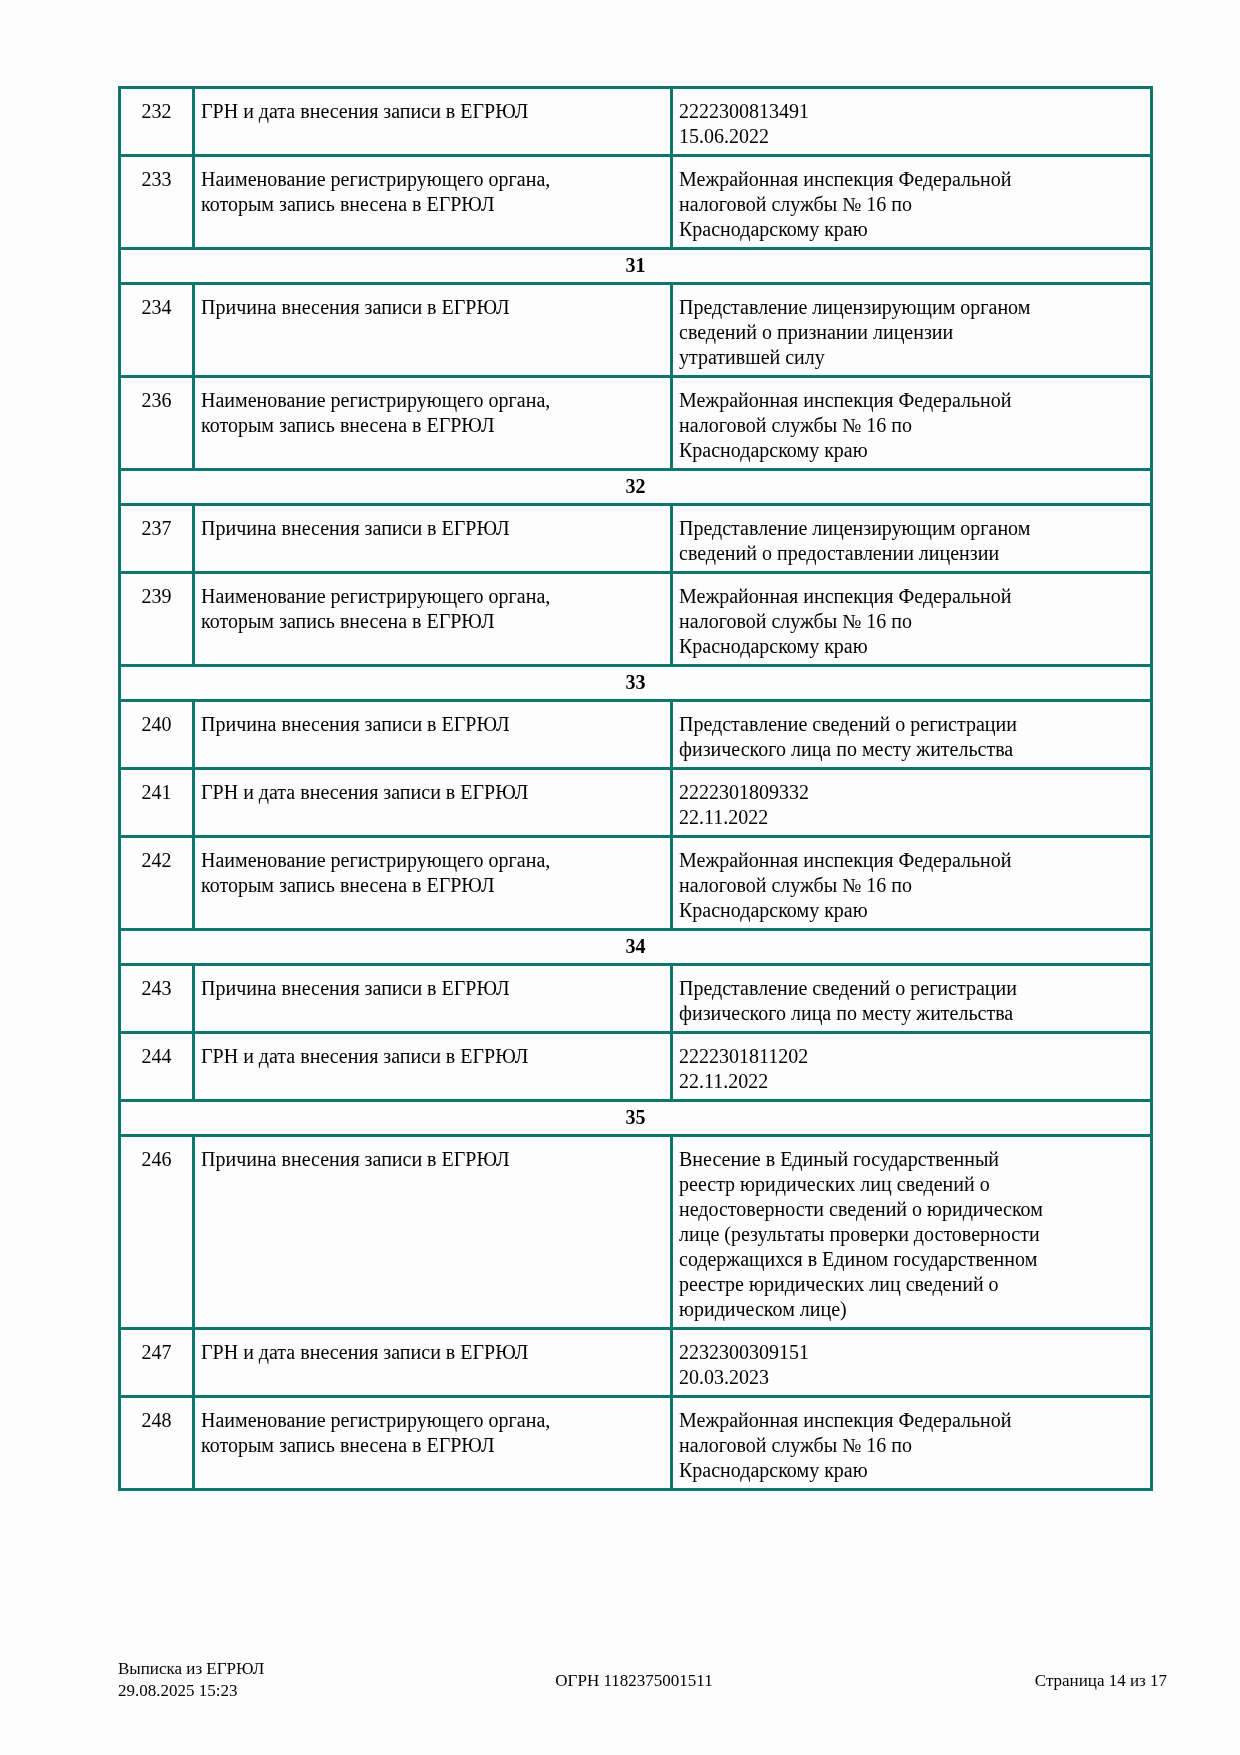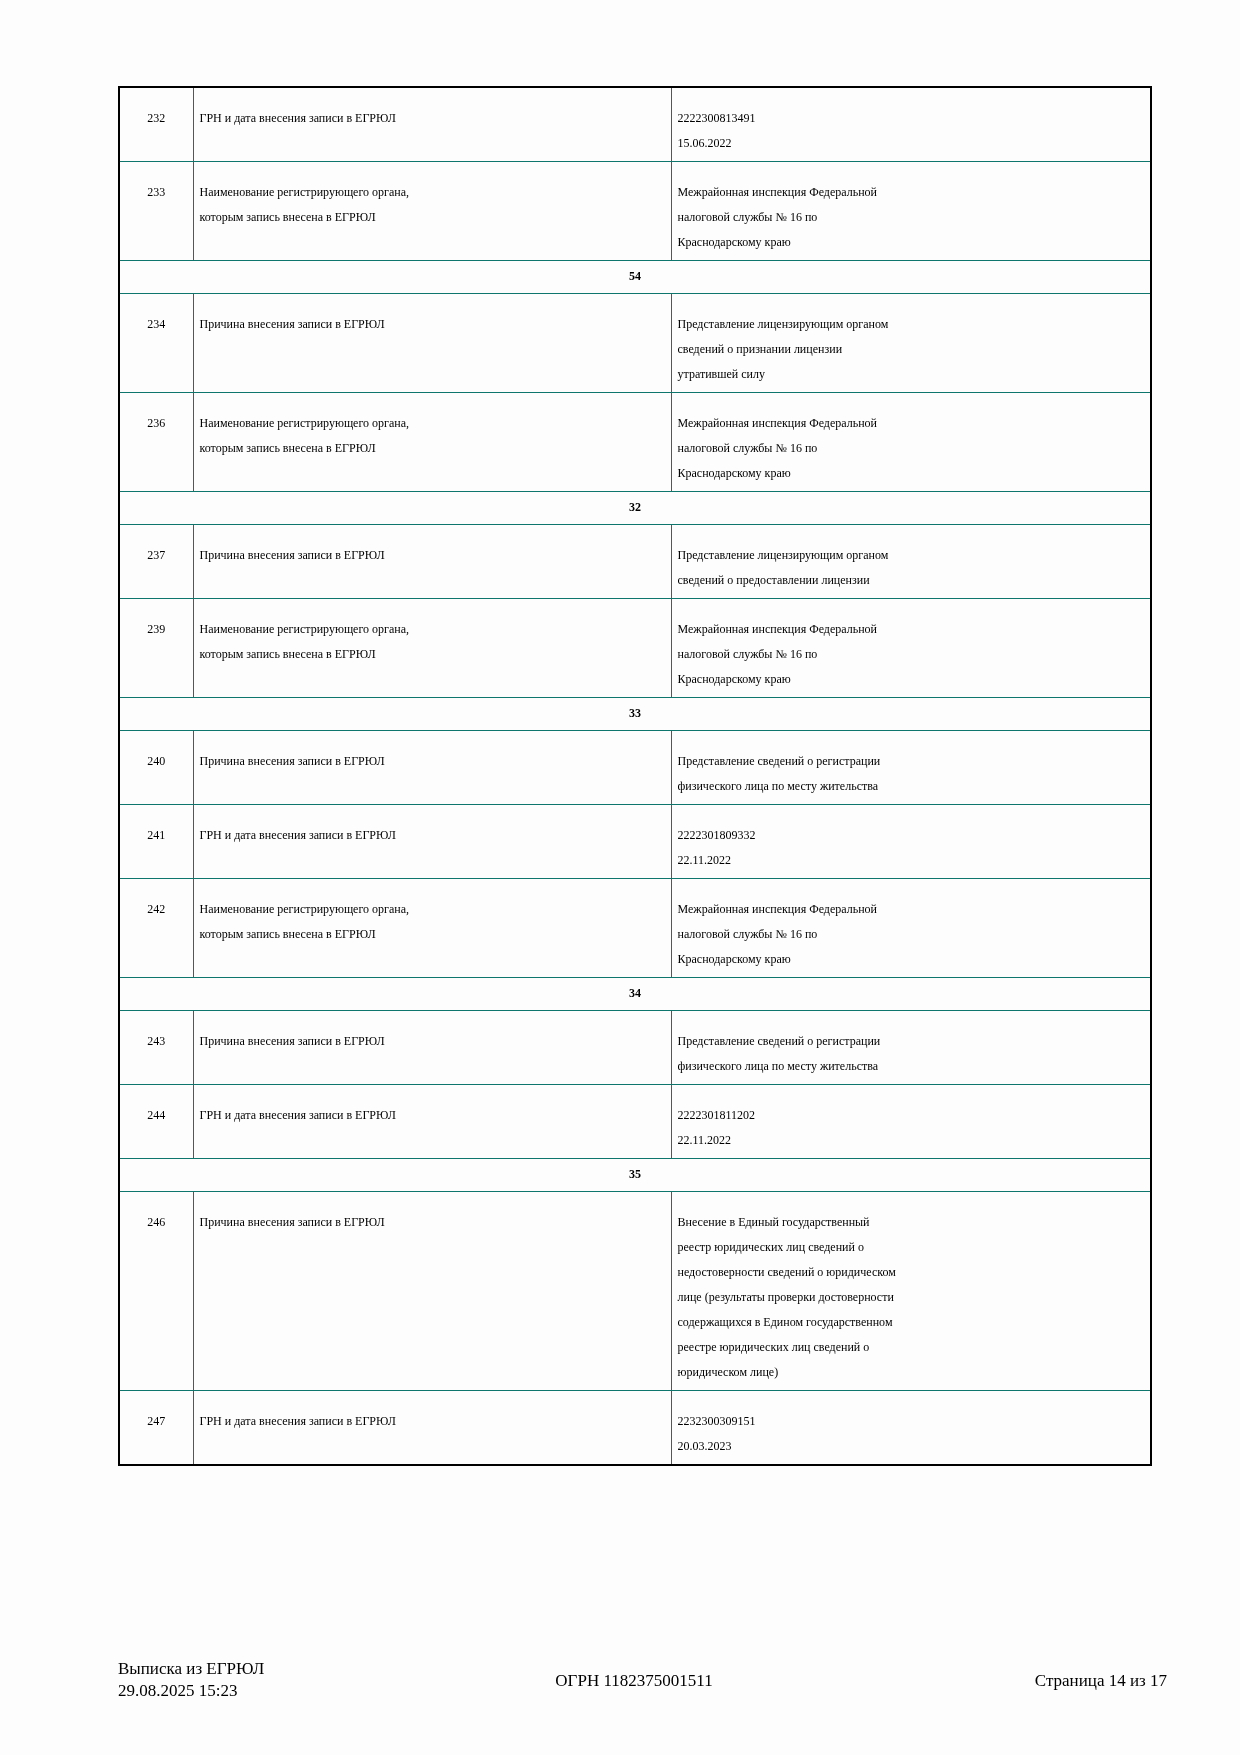--- a/index.html
+++ b/index.html
@@ -25,25 +25,25 @@
   table.egrul-table {
     width: 1032px;
     border-collapse: collapse;
     table-layout: fixed;
     border: 2px solid #000;
   }
   table.egrul-table col.c-num   { width: 74px; }
   table.egrul-table col.c-label { width: 478px; }
   table.egrul-table col.c-value { width: 480px; }
   table.egrul-table td {
-    border: 1px solid #0f766e;
+    border: 3px solid #0f766e;
     vertical-align: top;
-    font-size: 12px;
+    font-size: 20px;
     line-height: 25px;
-    padding: 18px 6px 5px 6px;
+    padding: 10px 6px 5px 6px;
     white-space: pre-line;
     word-wrap: break-word;
   }
   td.cell-num {
     text-align: center;
     padding-left: 2px;
     padding-right: 2px;
   }
   tr.section-row td {
     text-align: center;
@@ -98,21 +98,21 @@
         </tr>
         <tr>
           <td class="cell-num">233</td>
           <td>Наименование регистрирующего органа,
 которым запись внесена в ЕГРЮЛ</td>
           <td>Межрайонная инспекция Федеральной
 налоговой службы № 16 по
 Краснодарскому краю</td>
         </tr>
         <tr class="section-row">
-          <td colspan="3">54</td>
+          <td colspan="3">31</td>
         </tr>
         <tr>
           <td class="cell-num">234</td>
           <td>Причина внесения записи в ЕГРЮЛ</td>
           <td>Представление лицензирующим органом
 сведений о признании лицензии
 утратившей силу</td>
         </tr>
         <tr>
           <td class="cell-num">236</td>
@@ -189,20 +189,28 @@
 лице (результаты проверки достоверности
 содержащихся в Едином государственном
 реестре юридических лиц сведений о
 юридическом лице)</td>
         </tr>
         <tr>
           <td class="cell-num">247</td>
           <td>ГРН и дата внесения записи в ЕГРЮЛ</td>
           <td>2232300309151
 20.03.2023</td>
+        </tr>
+        <tr>
+          <td class="cell-num">248</td>
+          <td>Наименование регистрирующего органа,
+которым запись внесена в ЕГРЮЛ</td>
+          <td>Межрайонная инспекция Федеральной
+налоговой службы № 16 по
+Краснодарскому краю</td>
         </tr>
       </tbody>
   </table>
 </div>
 
 <div class="page-footer">
   <div class="footer-left">
     <div>Выписка из ЕГРЮЛ</div>
     <div>29.08.2025 15:23</div>
   </div>

